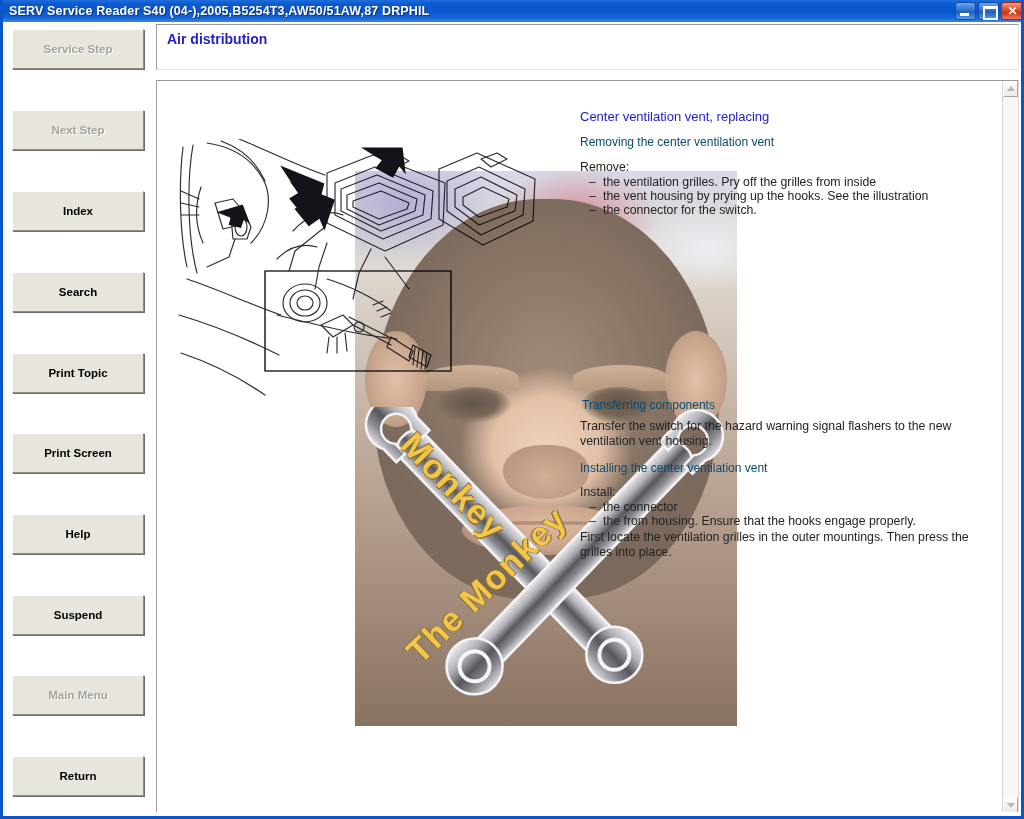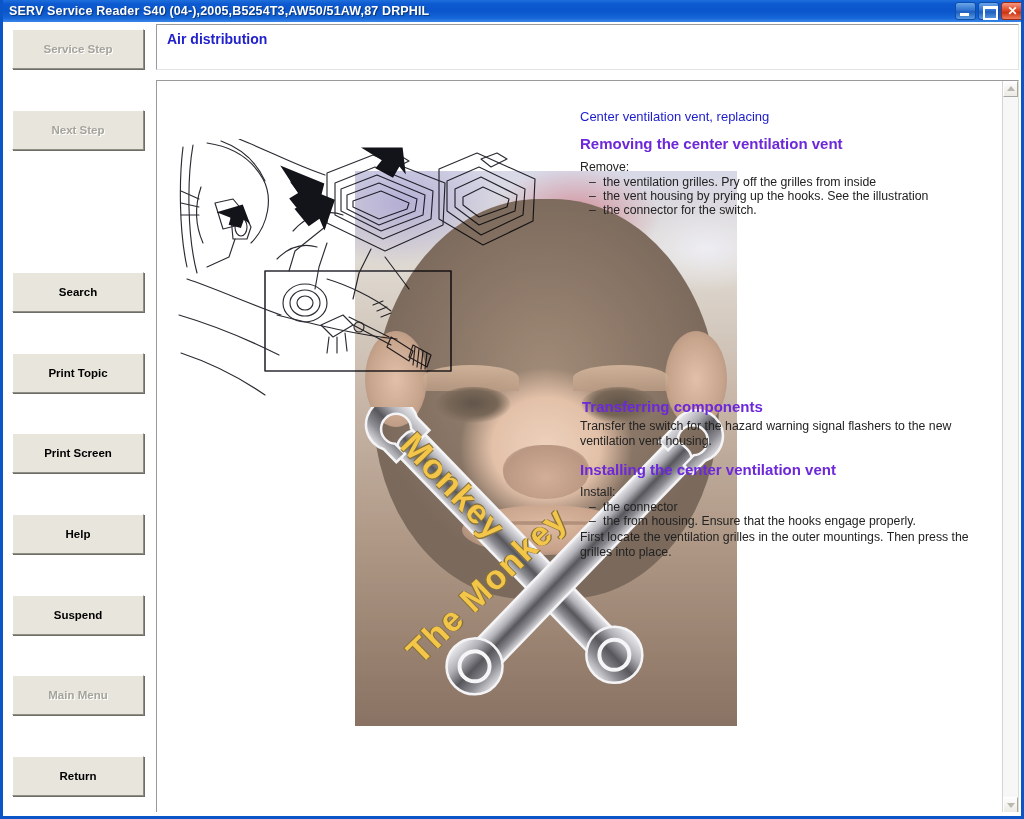--- a/index.html
+++ b/index.html
@@ -173,21 +173,21 @@
     width: 847px; height: 100%;
     color: #222222;
     font-size: 12.3px;
   }
   .h-main {
     position: absolute; left: 423px; top: 28px;
     color: #1c1ccc; font-size: 13px; font-weight: normal;
   }
   .h-sub {
     position: absolute; left: 423px;
-    color: #6d28d9; font-size: 15px; font-weight: bold;
+    color: #0c4a6e; font-size: 12px; font-weight: normal;
   }
   #h-removing { top: 54px; }
   #h-transfer { left: 425px; top: 317px; }
   #h-installing { left: 423px; top: 380px; }
   .body-line {
     position: absolute;
     font-size: 12.3px;
     color: #232323;
     white-space: nowrap;
   }
@@ -328,20 +328,21 @@
     <div class="winbtns">
       <div class="winbtn min"></div>
       <div class="winbtn max"></div>
       <div class="winbtn close"></div>
     </div>
   </div>
 
   <div id="sidebar">
     <div class="sbtn disabled" style="top:7px">Service Step</div>
     <div class="sbtn disabled" style="top:88px">Next Step</div>
+    <div class="sbtn" style="top:169px">Index</div>
     <div class="sbtn" style="top:331px">Print Topic</div>
     <div class="sbtn" style="top:250px">Search</div>
     <div class="sbtn" style="top:411px">Print Screen</div>
     <div class="sbtn" style="top:492px">Help</div>
     <div class="sbtn" style="top:573px">Suspend</div>
     <div class="sbtn disabled" style="top:653px">Main Menu</div>
     <div class="sbtn" style="top:734px">Return</div>
   </div>
 
   <div id="rightcol">

